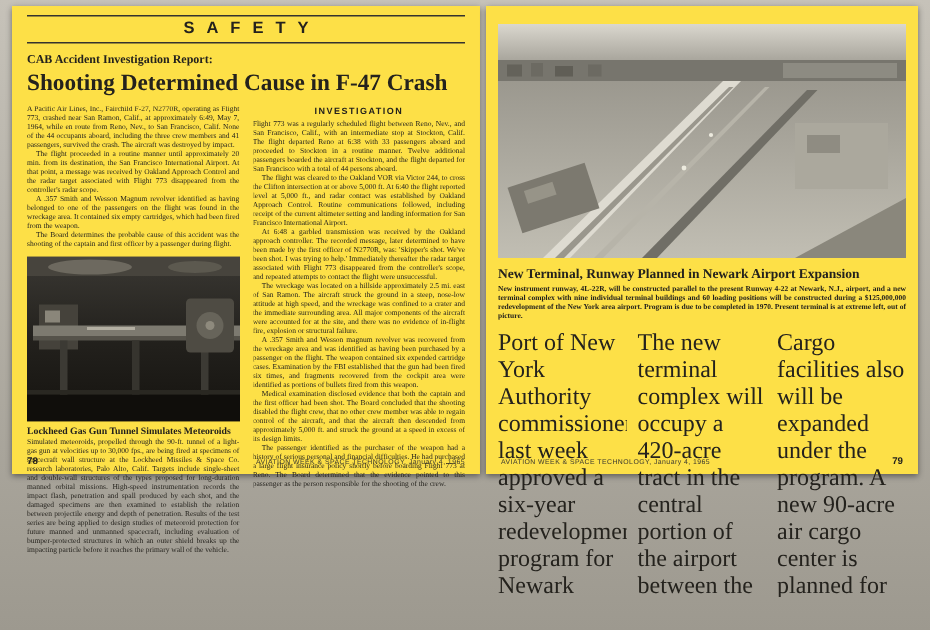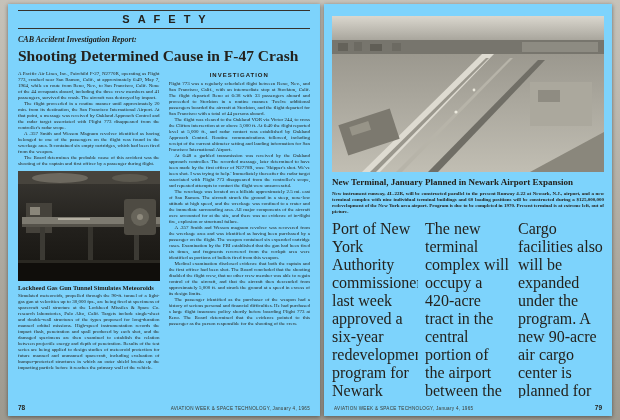--- a/index.html
+++ b/index.html
@@ -3,34 +3,34 @@
 <meta charset="utf-8">
 <style>
   * { margin:0; padding:0; box-sizing:border-box; }
   html,body { width:620px; height:420px; overflow:hidden; }
   body {
     background: linear-gradient(#c6c2b9, #9d998f);
     font-family: "Liberation Serif", serif;
     position: relative;
   }
   .page {
-    position:absolute; top:4px; height:412px;
-    background:#7dd3fc; color:#24221d;
+    position:absolute; top:4px; height:312px;
+    background:#fde047; color:#24221d;
     box-shadow: 0 1px 4px rgba(0,0,0,.45);
   }
   .page-left  { left:8px;  width:312px; padding:6px 10px; }
   .page-right { left:324px; width:288px; padding:8px 8px; }
 
   .rule { border-top:1px solid #35332e; }
   .section-title {
     text-align:center; font-family:"Liberation Sans", sans-serif;
     font-weight:bold; font-size:11px; letter-spacing:8px; text-indent:8px;
     padding:2px 0 3px;
   }
-  .kicker { font-weight:bold; font-style:italic; font-size:8px; margin:6px 0 3px; }
+  .kicker { font-weight:bold; font-size:8px; margin:6px 0 3px; }
   .headline { font-weight:bold; font-size:15.5px; line-height:17px; margin:0 0 7px; }
 
   .cols { display:flex; gap:9px; height:336px; overflow:hidden; }
   .col  { width:146px; overflow:hidden; }
   .col p, .caption-text {
     font-size:5px; line-height:6px; text-align:justify; margin:0;
   }
   .col p { text-indent:6px; }
   .col p.noindent { text-indent:0; }
   .subhead {
@@ -149,21 +149,21 @@
       <rect x="10" y="100" width="54" height="32" fill="#7c796f" transform="rotate(-18 37 116)"></rect>
       <rect x="18" y="108" width="20" height="9" fill="#979488" transform="rotate(-18 28 112)"></rect>
       <rect x="198" y="66" width="62" height="44" fill="#aba89d"></rect>
       <rect x="206" y="74" width="22" height="12" fill="#8f8c82"></rect>
       <path d="M198,156 L272,116 L272,156 Z" fill="#8a877c"></path>
       <circle cx="124" cy="96" r="1.6" fill="#eceade"></circle>
       <circle cx="142" cy="74" r="1.4" fill="#eceade"></circle>
     </svg>
   </div>
 
-  <div class="photo-heading">New Terminal, January Planned in Newark Airport Expansion</div>
+  <div class="photo-heading">New Terminal, Runway Planned in Newark Airport Expansion</div>
   <div class="intro">New instrument runway, 4L-22R, will be constructed parallel to the present Runway 4-22 at Newark, N.J., airport, and a new terminal complex with nine individual terminal buildings and 60 loading positions will be constructed during a $125,000,000 redevelopment of the New York area airport. Program is due to be completed in 1970. Present terminal is at extreme left, out of picture.</div>
 
   <div class="cols3">
     <div class="rcol">
       <p class="noindent">Port of New York Authority commissioners last week approved a six-year redevelopment program for Newark Airport that will transform the 2,300-acre field into a major jet terminal capable of handling more than 10 million passengers a year. The program is the largest single construction undertaking in the authority's history and will be financed through the agency's consolidated bond funds.</p>
 
     </div>
     <div class="rcol">
       <p class="noindent">The new terminal complex will occupy a 420-acre tract in the central portion of the airport between the new runway and present Runway 4-22. Nine separate terminal buildings, each with its own ticketing, baggage and loading facilities, will be grouped around a dual-level roadway loop, and 60 aircraft loading positions will be provided in the initial stage.</p>
 

